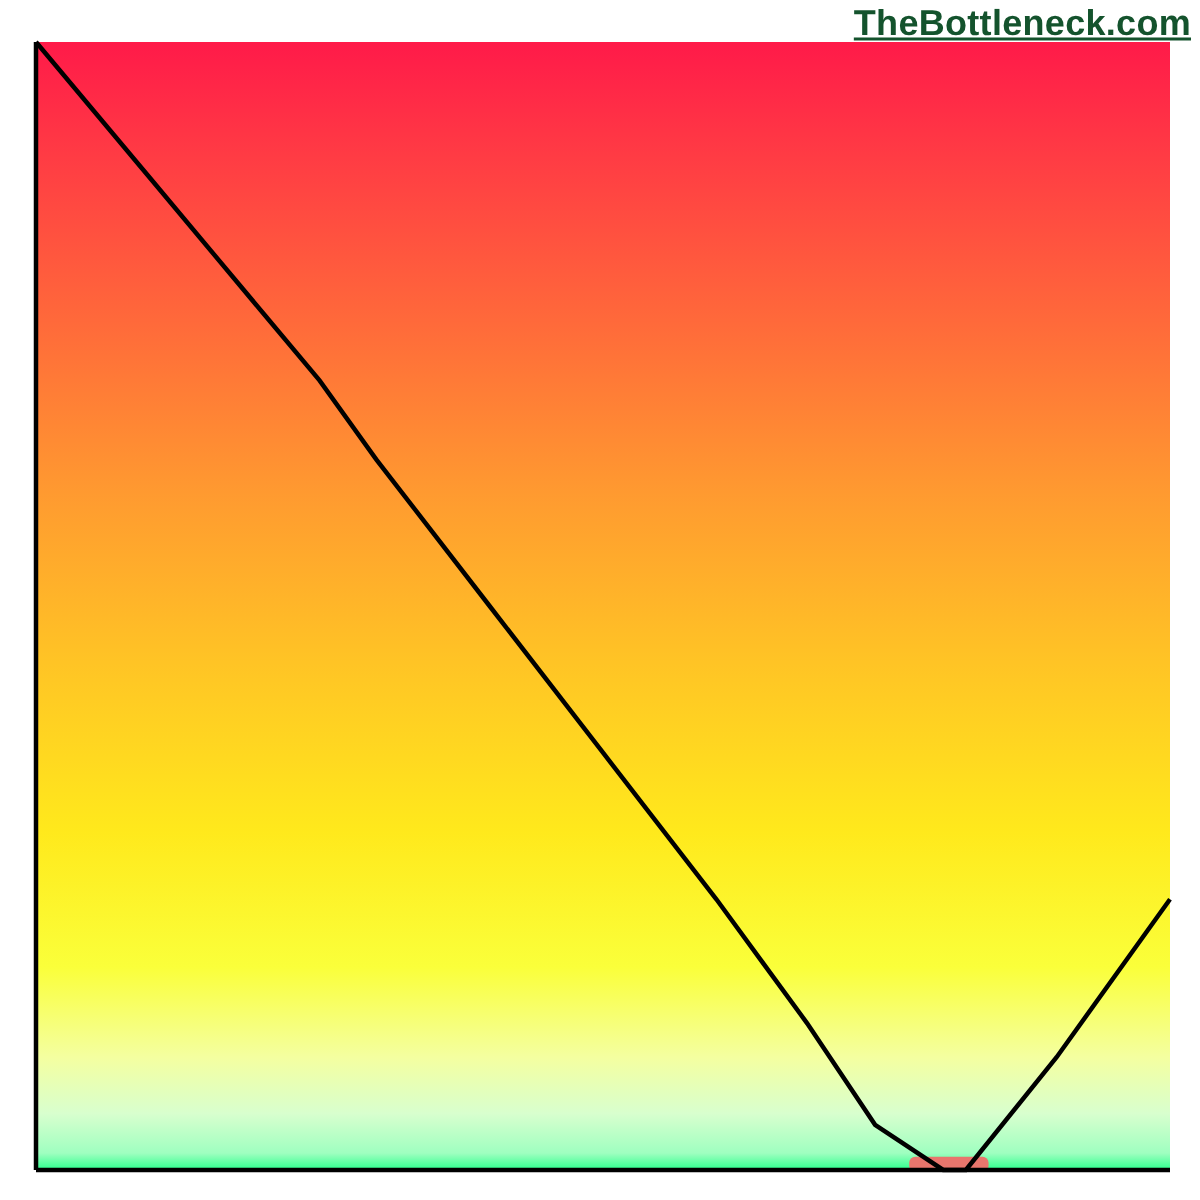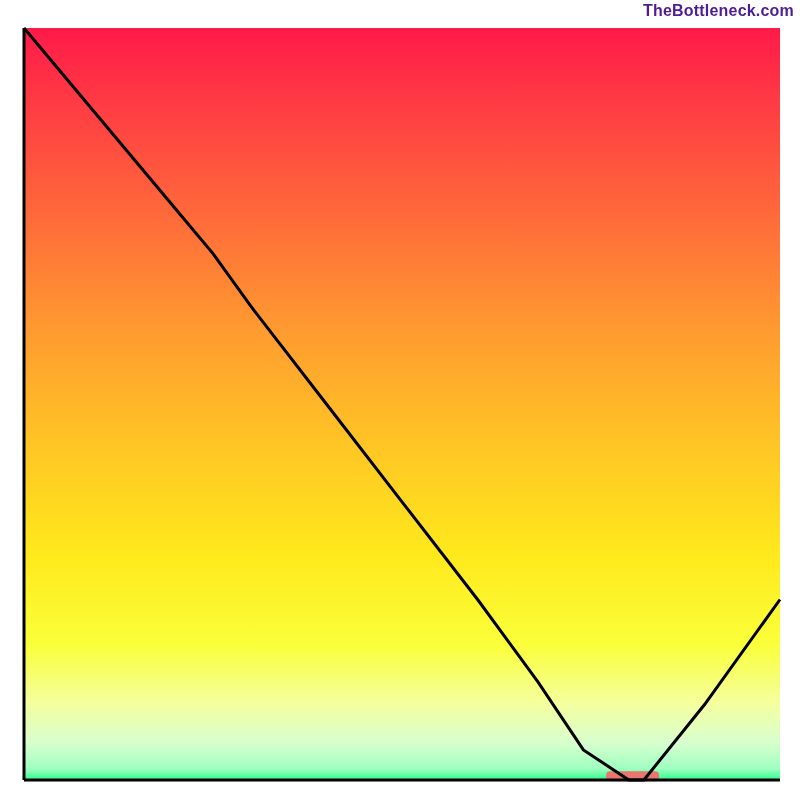--- a/index.html
+++ b/index.html
@@ -12,24 +12,25 @@
   }
   .canvas {
     position: relative;
     width: 800px;
     height: 800px;
   }
   .watermark {
     position: absolute;
     top: 2px;
     right: 6px;
-    font-size: 16px;
+    font-size: 24px;
     font-weight: bold;
-    color: #4c1d95;
+    color: #14532d;
     letter-spacing: 0.2px;
+    text-decoration: underline;
   }
   svg {
     display: block;
   }
 </style>
 </head>
 <body>
 
 <div class="canvas">
   <div class="watermark">TheBottleneck.com</div>

